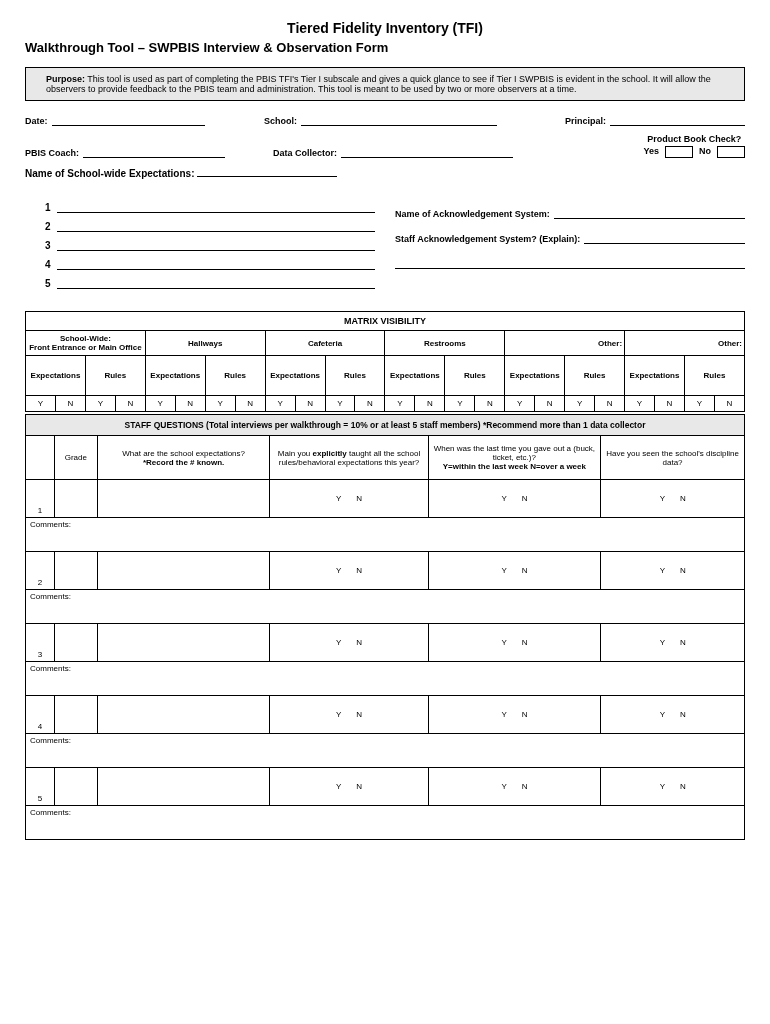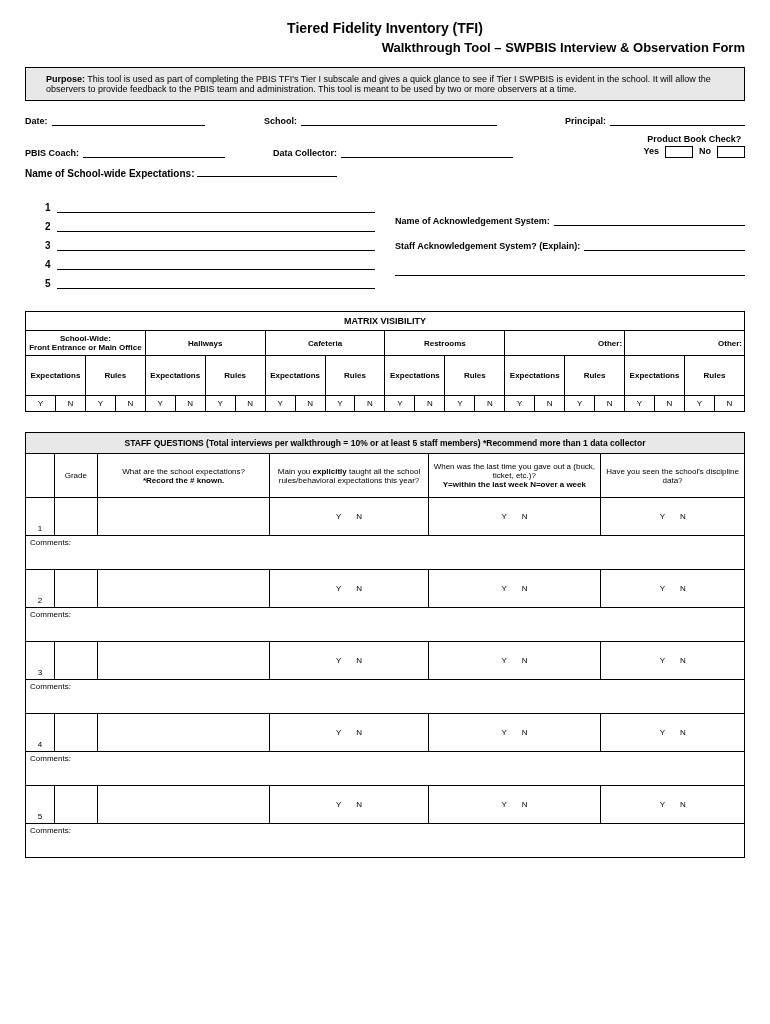--- a/index.html
+++ b/index.html
@@ -1,18 +1,18 @@
 <!DOCTYPE html>
 <html><head>
 <meta charset="utf-8">
 <style>
 * { box-sizing: border-box; margin: 0; padding: 0; }
 body { font-family: Arial, sans-serif; font-size: 10px; background: #fff; width: 770px; padding: 20px 25px; }
 .title { text-align: center; font-weight: bold; font-size: 14px; margin-bottom: 4px; }
-.subtitle { text-align: right; font-weight: bold; font-size: 13px; margin-bottom: 12px; }
+.subtitle { text-align: left; font-weight: bold; font-size: 13px; margin-bottom: 12px; }
 .purpose-box { border: 1px solid #000; background: #e8e8e8; padding: 6px 20px; font-size: 9px; margin-bottom: 14px; }
 .purpose-box b { font-weight: bold; }
 .field-row { display: flex; margin-bottom: 8px; font-size: 9px; font-weight: bold; gap: 8px; }
 .field { display: flex; align-items: flex-end; }
 .field-label { white-space: nowrap; margin-right: 4px; }
 .field-line { border-bottom: 1px solid #000; display: inline-block; height: 11px; }
 .pbc { display: flex; flex-direction: column; align-items: center; font-size: 9px; font-weight: bold; }
 .pbc-opts { display: flex; gap: 6px; margin-top: 2px; justify-content: center; }
 .chk { border: 1px solid #000; width: 28px; height: 12px; display: inline-block; }
 .expectations-area { display: flex; gap: 20px; margin-bottom: 14px; }
@@ -20,21 +20,21 @@
 .exp-left .exp-row { display: flex; align-items: flex-end; margin-bottom: 8px; margin-left: 20px; }
 .exp-num { width: 12px; font-weight: bold; font-size: 10px; }
 .exp-line { flex: 1; border-bottom: 1px solid #000; height: 11px; }
 .exp-right { flex: 1; font-size: 9px; font-weight: bold; }
 .exp-right .rline { display: flex; align-items: flex-end; margin-bottom: 14px; }
 .rlabel { white-space: nowrap; margin-right: 4px; }
 .rul { flex: 1; border-bottom: 1px solid #000; height: 11px; }
 .sw-label { font-size: 10px; font-weight: bold; margin-bottom: 23px; }
 table { border-collapse: collapse; width: 100%; }
 td, th { border: 1px solid #000; font-size: 8px; text-align: center; vertical-align: middle; }
-.matrix-table { margin-bottom: 20px; }
+.matrix-table { margin-bottom: 2px; }
 .matrix-title td { font-weight: bold; padding: 4px; font-size: 9px; }
 .matrix-loc td { font-weight: bold; padding: 3px 2px; }
 .matrix-er td { font-weight: bold; padding: 15px 2px; }
 .matrix-yn td { padding: 3px 1px; }
 .loc-other { text-align: right; padding-left: 4px !important; }
 .staff-table { }
 .staff-title td { background: #e8e8e8; font-weight: bold; padding: 5px; font-size: 8.5px; }
 .staff-hdr td { padding: 8px 4px; font-size: 8px; }
 .staff-row td { padding: 14px 4px; }
 .staff-row .numcell { vertical-align: bottom; padding-bottom: 2px; }
@@ -109,21 +109,21 @@
     <div class="exp-row">
         <span class="exp-num">4</span>
         <span class="exp-line"></span>
       </div>
     <div class="exp-row">
         <span class="exp-num">5</span>
         <span class="exp-line"></span>
       </div>
   </div>
   <div class="exp-right">
-    <div class="rline" style="margin-top:13px;">
+    <div class="rline" style="margin-top:6px;">
       <span class="rlabel">Name of Acknowledgement System:</span>
       <span class="rul"></span>
     </div>
     <div class="rline">
       <span class="rlabel">Staff Acknowledgement System? (Explain):</span>
       <span class="rul"></span>
     </div>
     <div class="rline">
         <span class="rul"></span>
       </div>

